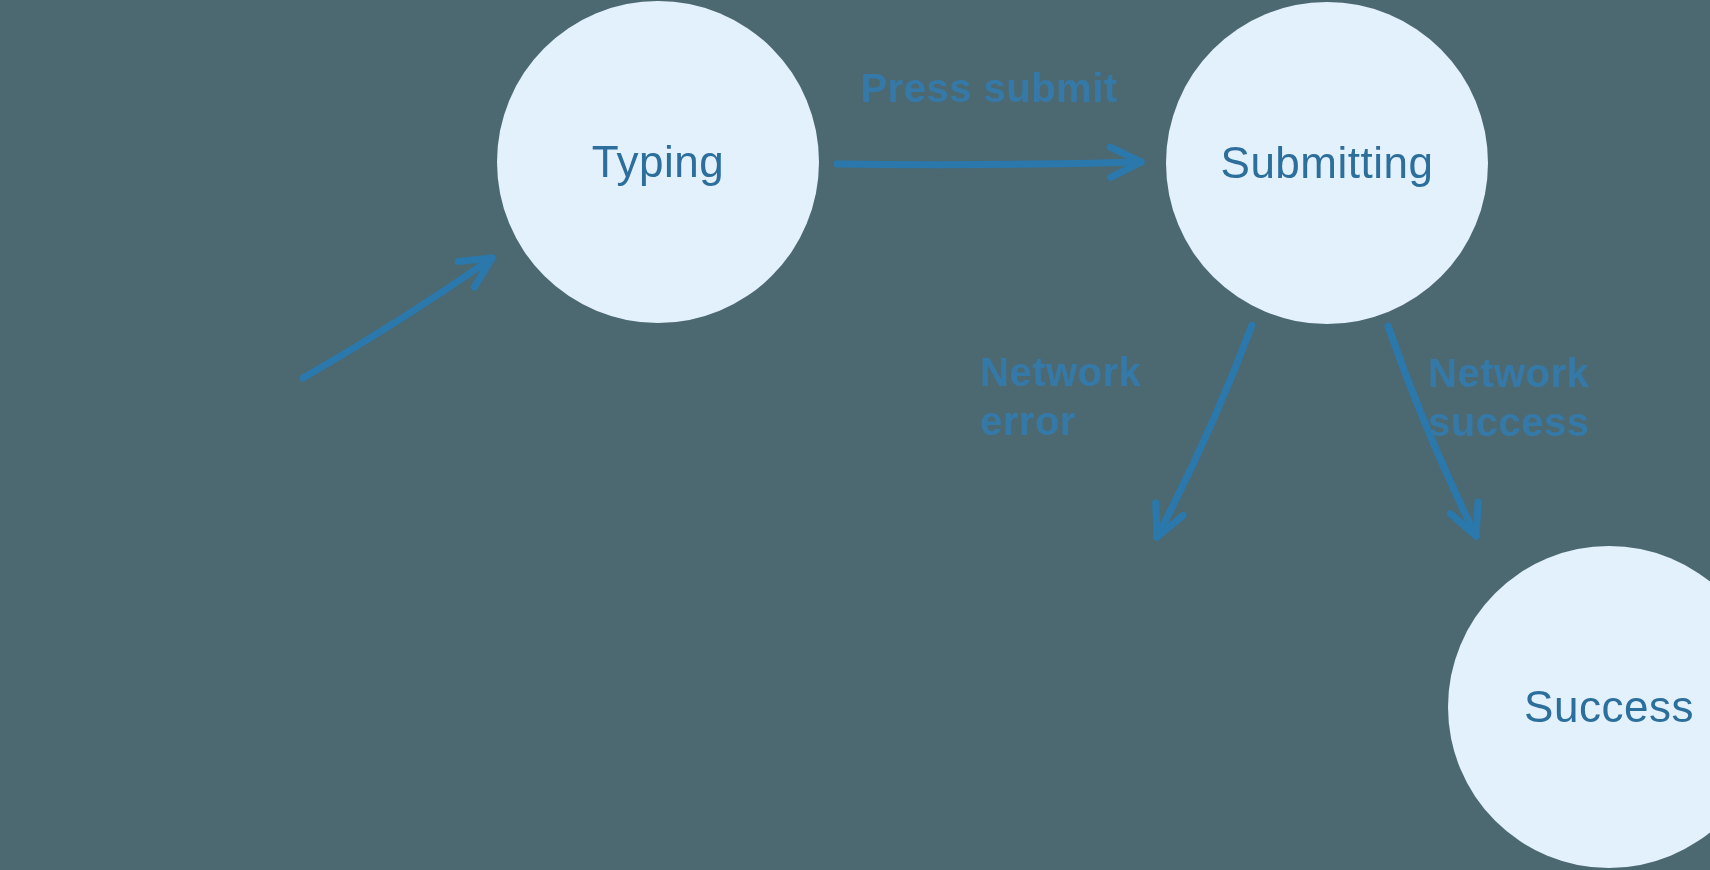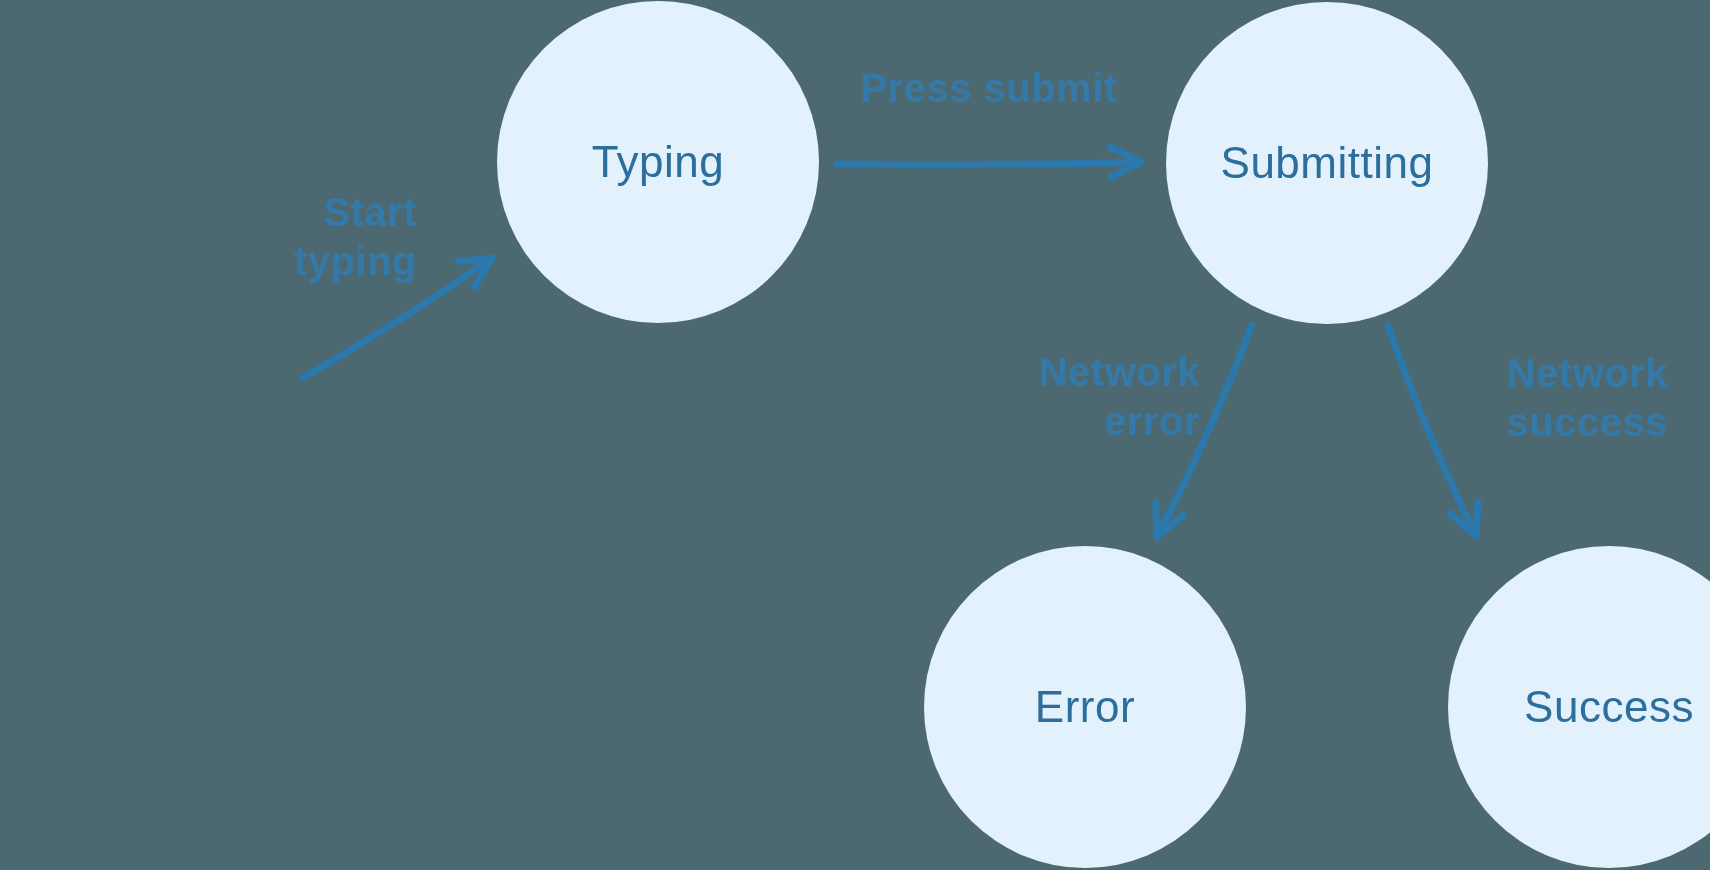--- a/index.html
+++ b/index.html
@@ -49,21 +49,21 @@
   .node-error      { left: 924px;  top: 546px; }
   .node-success    { left: 1448px; top: 546px; }
 
   .edge-label {
     position: absolute;
     transform: translate(-50%, -50%);
     color: var(--edge-text, #3579A9);
     font-size: 40px;
     font-weight: 600;
     letter-spacing: 0.5px;
-    text-align: right;
+    text-align: left;
     line-height: 49px;
   }
   .edge-label-start-typing    { left: 327px;  top: 237px; width: 180px; }
   .edge-label-press-submit    { left: 989px;  top: 88px;  white-space: nowrap; }
   .edge-label-network-error   { left: 1090px; top: 397px; width: 220px; }
   .edge-label-network-success { left: 1548px; top: 398px; width: 240px; }
 </style>
 </head>
 <body>
 
@@ -94,29 +94,25 @@
 
 
   <div class="node node-typing">
     <span class="node-label">Typing</span>
   </div>
 
   <div class="node node-submitting">
     <span class="node-label">Submitting</span>
   </div>
 
-  <div class="node node-error">
-    <span class="node-label">Error</span>
-  </div>
 
   <div class="node node-success">
     <span class="node-label">Success</span>
   </div>
 
-  <div class="edge-label edge-label-start-typing">Start typing</div>
 
   <div class="edge-label edge-label-press-submit">Press submit</div>
 
   <div class="edge-label edge-label-network-error">Network error</div>
 
   <div class="edge-label edge-label-network-success">Network success</div>
 
 </div>
 
 </body></html>

